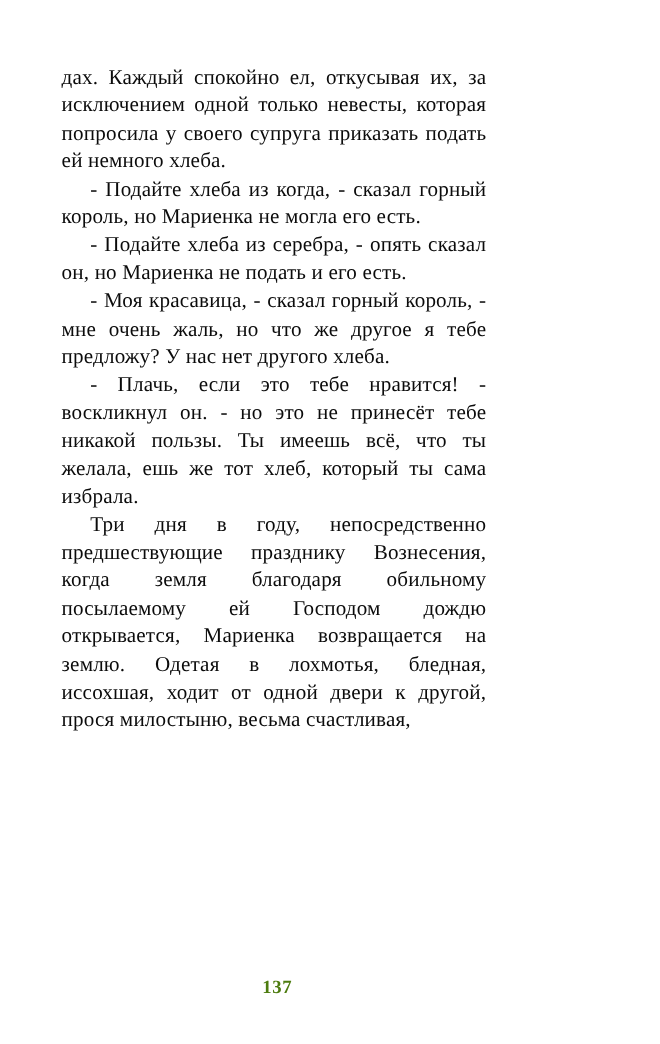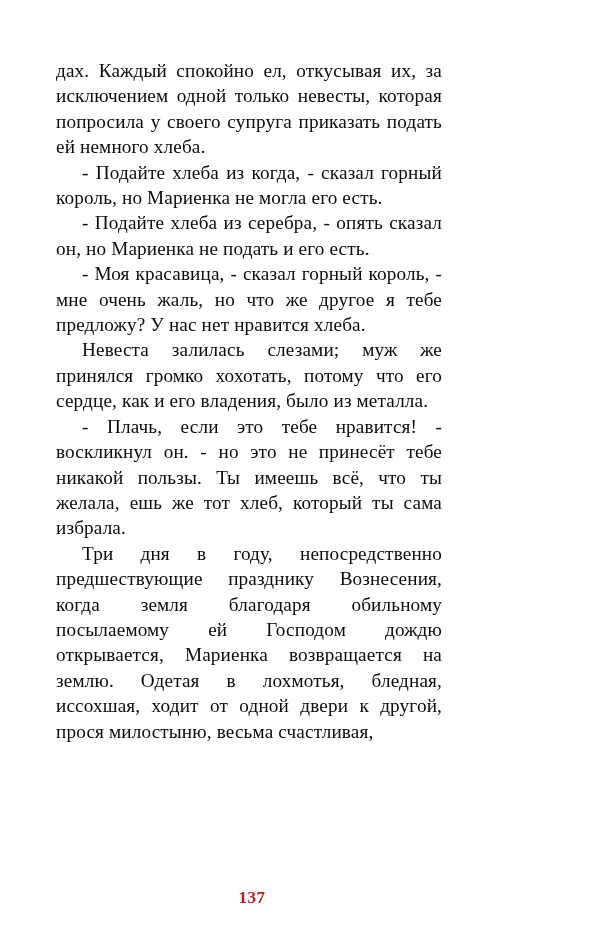--- a/index.html
+++ b/index.html
@@ -47,31 +47,30 @@
   }
   .page-number {
     position: absolute;
     left: 0;
     right: 0;
     top: 872px;
     text-align: center;
     font-family: "Liberation Serif", serif;
     font-size: 17px;
     font-weight: 700;
-    color: #b91c1c;
+    color: #4d7c0f;
     letter-spacing: 0.5px;
   }
 </style>
 </head>
 <body>
 
 <div class="page">
   <div class="body-text">
     <p class="para first">дах. Каждый спокойно ел, откусывая их, за исключением одной только невесты, которая попросила у своего супруга приказать подать ей немного хлеба.</p>
     <p class="para para-dash">- Подайте хлеба из когда, - сказал горный король, но Мариенка не могла его есть.</p>
     <p class="para para-dash">- Подайте хлеба из серебра, - опять сказал он, но Мариенка не подать и его есть.</p>
-    <p class="para para-dash">- Моя красавица, - сказал горный король, - мне очень жаль, но что же другое я тебе предложу? У нас нет нравится хлеба.</p>
-    <p class="para">Невеста залилась слезами; муж же принялся громко хохотать, потому что его сердце, как и его владения, было из металла.</p>
+    <p class="para para-dash">- Моя красавица, - сказал горный король, - мне очень жаль, но что же другое я тебе предложу? У нас нет другого хлеба.</p>
     <p class="para para-dash">- Плачь, если это тебе нравится! - воскликнул он. - но это не принесёт тебе никакой пользы. Ты имеешь всё, что ты желала, ешь же тот хлеб, который ты сама избрала.</p>
     <p class="para">Три дня в году, непосредственно предшествующие празднику Вознесения, когда земля благодаря обильному посылаемому ей Господом дождю открывается, Мариенка возвращается на землю. Одетая в лохмотья, бледная, иссохшая, ходит от одной двери к другой, прося милостыню, весьма счастливая,</p>
   </div>
   <div class="page-number">137</div>
 </div>
 
 </body></html>

